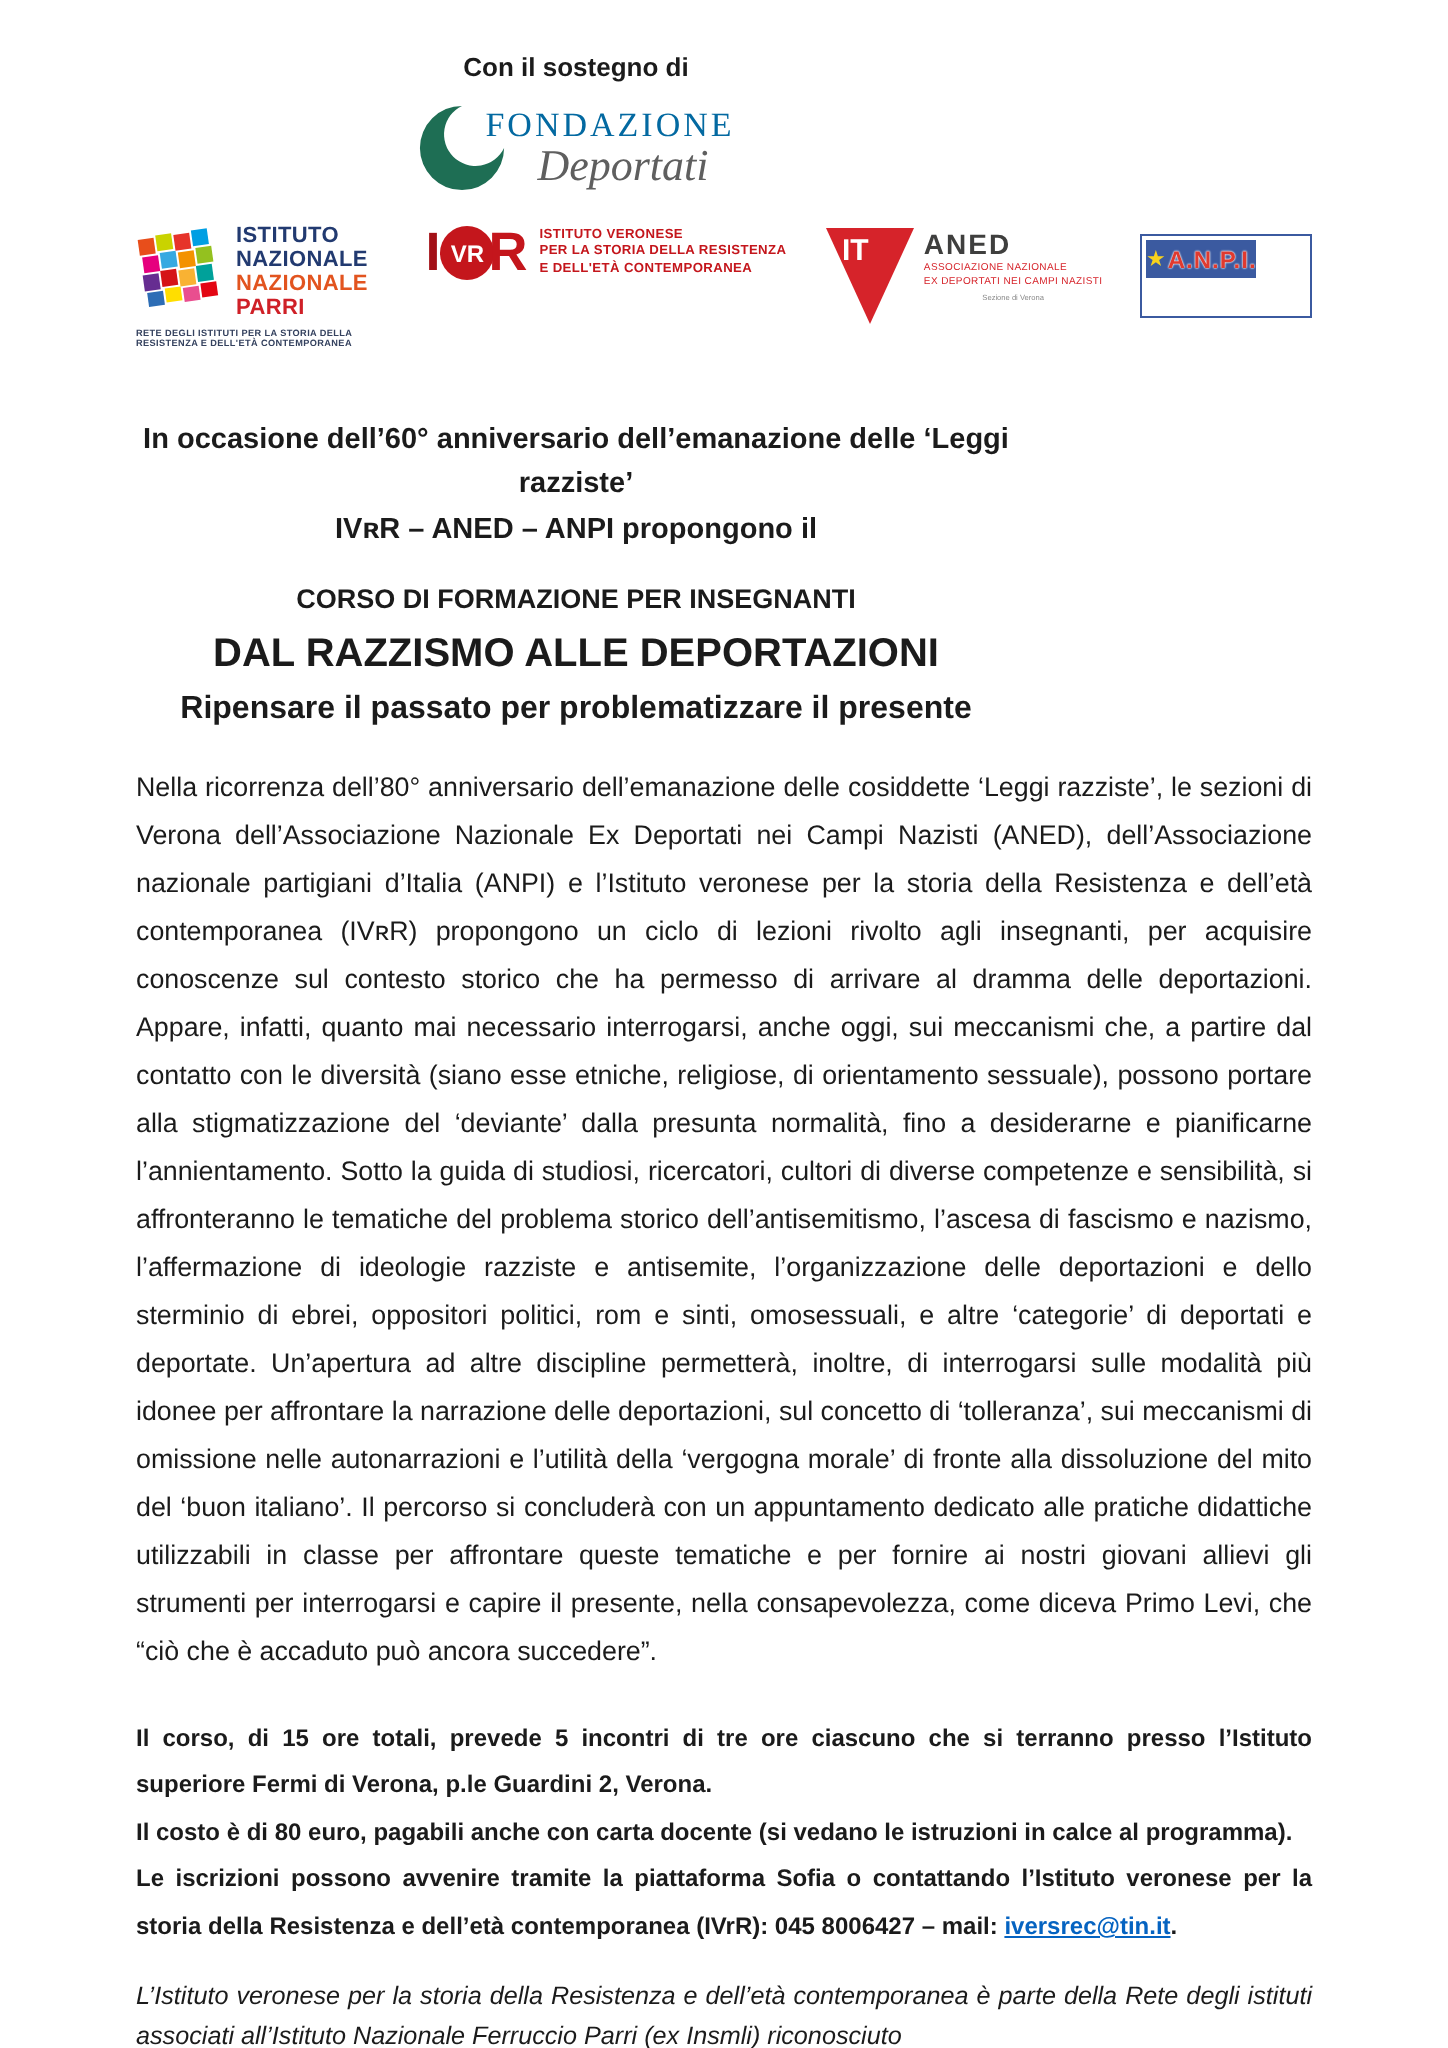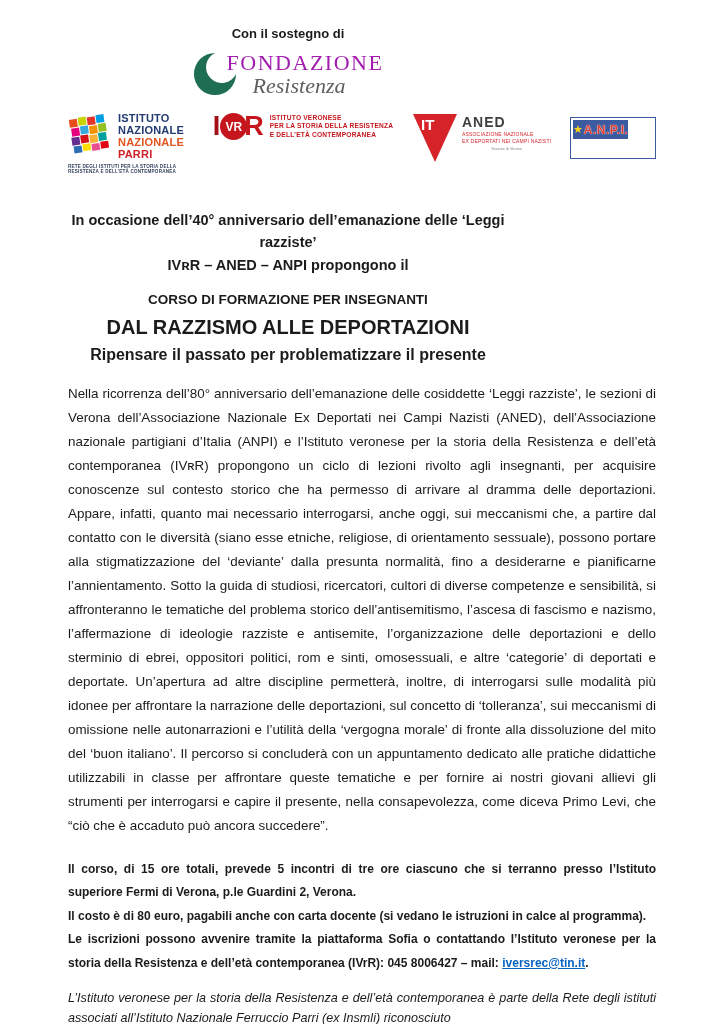--- a/index.html
+++ b/index.html
@@ -23,21 +23,21 @@
     font-family:"Liberation Sans","DejaVu Sans",sans-serif;
     color:var(--text);
   }
   .page{width:576px;height:1024px;padding:26px 68px 0;background:#fff;position:relative;}
 
   
   .support{font-size:13px;font-weight:bold;text-align:center;}
   .cariverona{display:flex;justify-content:center;align-items:center;margin-top:4px;height:58px;}
   .crescent{width:44px;height:44px;margin-right:-10px;position:relative;z-index:1;}
   .cv-text{font-family:"Liberation Serif","DejaVu Serif",serif;text-align:left;line-height:1;}
-  .cv-line1{font-size:22px;letter-spacing:1.5px;color:#a21caf;}
+  .cv-line1{font-size:17px;letter-spacing:1.5px;color:#0369a1;}
   .cv-line2{font-size:22px;font-style:italic;color:#5f5f5f;margin-top:1px;margin-left:26px;}
 
   
   .logos{width:588px;margin:10px auto 0;display:flex;justify-content:space-between;align-items:flex-start;height:72px;}
   .logo{display:flex;align-items:flex-start;}
 
   .parri{flex-direction:column;width:126px;}
   .parri-top{display:flex;align-items:flex-start;}
   .parri-names{margin-left:4px;font-weight:bold;font-size:11px;line-height:1.08;letter-spacing:.2px;}
   .parri-n1,.parri-n2{color:var(--parri-blue);}
@@ -90,21 +90,21 @@
 <div class="page">
 
   <div class="support">Con il sostegno di</div>
 
   <div class="cariverona">
     <svg class="crescent" viewBox="0 0 46 46">
       <path d="M23 1 A 22 22 0 1 0 45 23 A 16.5 16.5 0 1 1 23 1 Z" fill="#1e6e54"></path>
     </svg>
     <div class="cv-text">
       <div class="cv-line1">FONDAZIONE</div>
-      <div class="cv-line2">Resistenza</div>
+      <div class="cv-line2">Deportati</div>
     </div>
   </div>
 
   <div class="logos">
 
     <div class="logo parri">
       <div class="parri-top">
         <svg width="46" height="42" viewBox="0 0 46 42">
           <g transform="rotate(-8 23 21)">
             <rect x="3" y="4" width="8" height="8" fill="#e84e1b"></rect>
@@ -167,21 +167,21 @@
       <div class="anpi-band">
         <span class="anpi-star">★</span>
         <span class="anpi-name">A.N.P.I.</span>
       </div>
       <div class="anpi-ribbon"></div>
     </div>
 
   </div>
 
   <div class="heading">
-    <div class="h1">In occasione dell’40° anniversario dell’emanazione delle ‘Leggi razziste’</div>
+    <div class="h1">In occasione dell’60° anniversario dell’emanazione delle ‘Leggi razziste’</div>
     <div class="h2">IVʀR – ANED – ANPI  propongono il</div>
     <div class="h3">CORSO DI FORMAZIONE PER INSEGNANTI</div>
     <div class="h4">DAL RAZZISMO ALLE DEPORTAZIONI</div>
     <div class="h5">Ripensare il passato per problematizzare il presente</div>
   </div>
 
   <p class="bodytext">Nella ricorrenza dell’80° anniversario dell’emanazione delle cosiddette ‘Leggi razziste’, le sezioni di Verona dell’Associazione Nazionale Ex Deportati nei Campi Nazisti (ANED), dell’Associazione nazionale partigiani d’Italia (ANPI) e l’Istituto veronese per la storia della Resistenza e dell’età contemporanea (IVʀR) propongono un ciclo di lezioni rivolto agli insegnanti, per acquisire conoscenze sul contesto storico che ha permesso di arrivare al dramma delle deportazioni. Appare, infatti, quanto mai necessario interrogarsi, anche oggi, sui meccanismi che, a partire dal contatto con le diversità (siano esse etniche, religiose, di orientamento sessuale), possono portare alla stigmatizzazione del ‘deviante’ dalla presunta normalità, fino a desiderarne e pianificarne l’annientamento. Sotto la guida di studiosi, ricercatori, cultori di diverse competenze e sensibilità, si affronteranno le tematiche del problema storico dell’antisemitismo, l’ascesa di fascismo e nazismo, l’affermazione di ideologie razziste e antisemite, l’organizzazione delle deportazioni e dello sterminio di ebrei, oppositori politici, rom e sinti, omosessuali, e altre ‘categorie’ di deportati e deportate. Un’apertura ad altre discipline permetterà, inoltre, di interrogarsi sulle modalità più idonee per affrontare la narrazione delle deportazioni, sul concetto di ‘tolleranza’, sui meccanismi di omissione nelle autonarrazioni e l’utilità della ‘vergogna morale’ di fronte alla dissoluzione del mito del ‘buon italiano’. Il percorso si concluderà con un appuntamento dedicato alle pratiche didattiche utilizzabili in classe per affrontare queste tematiche e per fornire ai nostri giovani allievi gli strumenti per interrogarsi e capire il presente, nella consapevolezza, come diceva Primo Levi, che “ciò che è accaduto può ancora succedere”.</p>
 
   <div class="infoblock">
     <p>Il corso, di 15 ore totali, prevede 5 incontri di tre ore ciascuno che si terranno presso l’Istituto superiore Fermi di Verona, p.le Guardini 2, Verona.</p>

